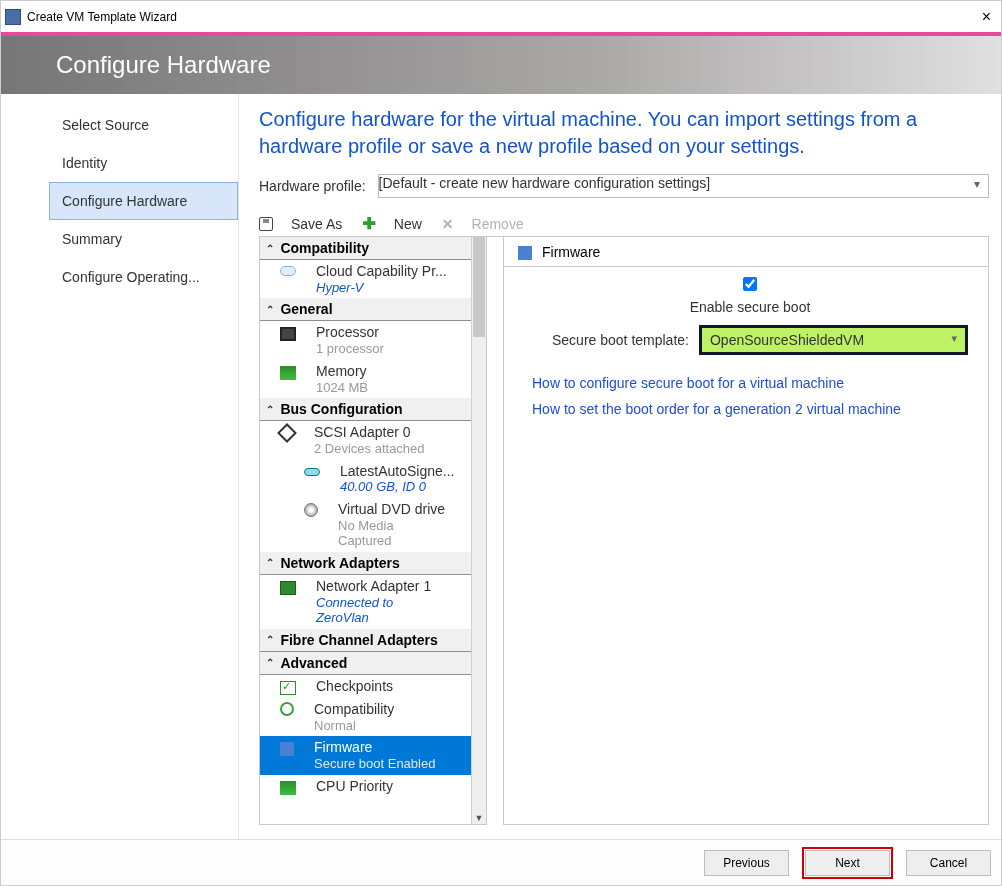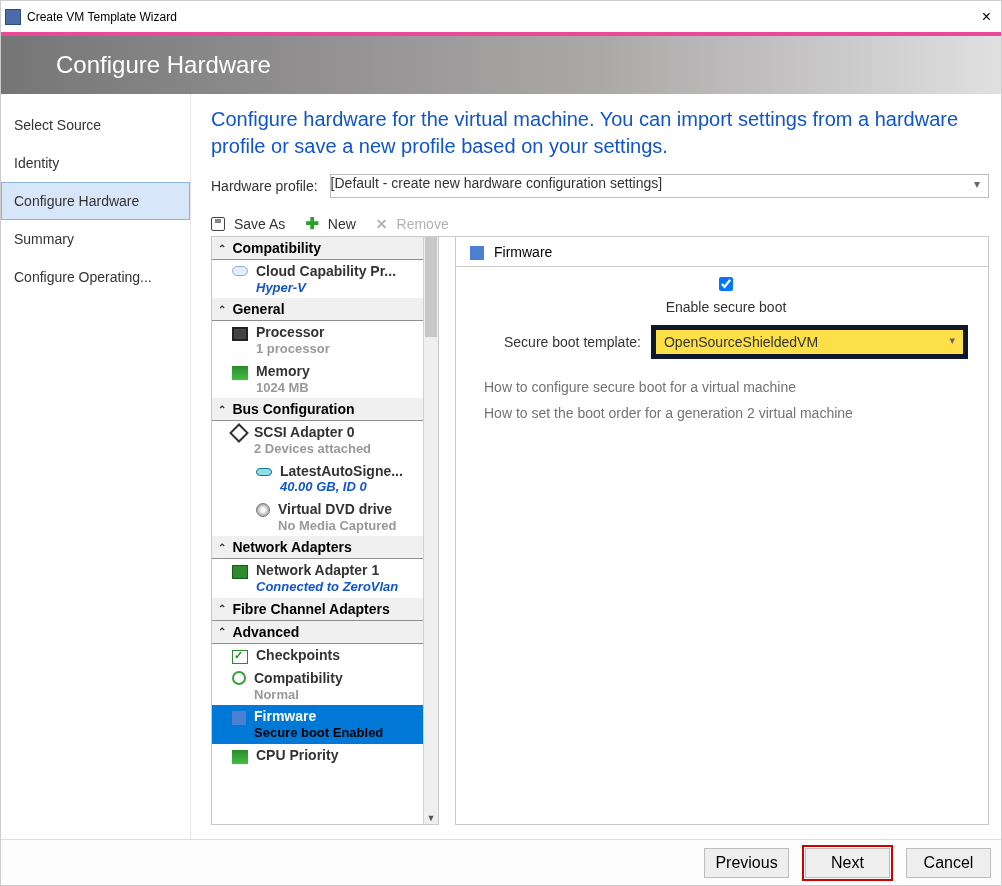--- a/index.html
+++ b/index.html
@@ -3,76 +3,76 @@
   <meta charset="utf-8">
   <style>
     * { box-sizing: border-box; margin: 0; padding: 0; }
     body { font-family: "Segoe UI", Tahoma, sans-serif; font-size: 13px; background: #fff; width: 1002px; height: 886px; overflow: hidden; }
     .window { border: 1px solid #ccc; display: flex; flex-direction: column; height: 100%; }
     .title-bar { display: flex; align-items: center; height: 35px; padding: 0 4px; background: #fff; border-bottom: 4px solid #ec4899; }
     .title-bar .app-icon { width: 16px; height: 16px; background: #4a6da7; border: 1px solid #2a4d87; margin-right: 6px; }
     .title-bar .title-text { flex: 1; font-size: 12px; }
     .title-bar .close-btn { font-size: 16px; line-height: 1; padding: 0 6px; cursor: pointer; }
     .banner { height: 58px; background: linear-gradient(90deg, #767676 0%, #aba8a8 60%, #e0e0e0 100%); color: #fff; display: flex; align-items: center; padding-left: 55px; font-size: 24px; font-weight: 300; }
-    .body { display: flex; flex: 1; min-height: 0; }
+    .body { display: flex; flex: 1; min-height: 0; margin-left: 48px; }
     .side-nav { width: 190px; border-right: 1px solid #e6e6e6; padding-top: 12px; }
     .nav-item { padding: 10px 12px; font-size: 14px; color: #333; cursor: pointer; border: 1px solid transparent; }
     .nav-item.selected { background: #d7e7f9; border: 1px solid #8ab4e0; }
     .main { flex: 1; display: flex; flex-direction: column; padding: 12px 12px 0 20px; }
     .instructions { color: #1155cc; font-size: 20px; font-weight: 400; line-height: 1.35; margin-bottom: 14px; }
     .profile-row { display: flex; align-items: center; gap: 12px; margin-bottom: 10px; }
     .profile-label { font-size: 14px; color: #333; }
     .profile-select { flex: 1; border: 1px solid #bcbcbc; background: #fff; height: 24px; padding: 0 20px 0 0; font-size: 14px; color: #333; position: relative; }
     .profile-select::after { content: "▾"; position: absolute; right: 8px; top: 2px; color: #666; font-size: 12px; }
     .toolbar { display: flex; align-items: center; gap: 20px; padding: 8px 0 4px 0; }
-    .tool-btn { display: inline-flex; align-items: center; gap: 9px; color: #333; cursor: pointer; font-size: 14px; }
+    .tool-btn { display: inline-flex; align-items: center; gap: 18px; color: #333; cursor: pointer; font-size: 14px; }
     .tool-btn.disabled { color: #b2b2b2; }
     .save-icon { width: 14px; height: 14px; display:inline-block; border:1px solid #444; border-radius:2px; position:relative; background:#fff;}
     .save-icon::before { content:""; position:absolute; top:1px; left:3px; right:3px; height:4px; background:#888;}
     .plus-icon { color:#2aa02a; font-weight:bold; font-size:16px; line-height:1;}
     .x-icon { color:#b2b2b2; font-weight:bold; font-size:14px;}
     .content-row { display: flex; flex: 1; min-height: 0; gap: 16px; border-top: 1px solid #c9c9c9; padding-top: 0; }
     .hw-tree-wrap { position: relative; display: flex; border: 1px solid #c9c9c9; border-top: none; width: 228px; }
     .hw-tree { width: 213px; overflow: hidden; background: #fff; font-size: 14px; }
     .tree-scroll { width: 15px; background: #efefef; border-left: 1px solid #d0d0d0; position: relative; }
     .scroll-thumb { position:absolute; top:0; left:1px; right:1px; height:100px; background:#c8c8c8; }
     .scroll-arrow { position:absolute; left:0; right:0; text-align:center; font-size:9px; color:#555;}
     .scroll-arrow.up{top:1px;} .scroll-arrow.down{bottom:1px;}
     .grp-header { display:flex; align-items:center; gap:6px; background:#f0f0f0; border-bottom:1px solid #8f8f8f; font-weight:700; padding: 3px 6px; }
     .grp-header .chev { font-size:10px; color:#333; }
-    .tree-item { display:flex; align-items:flex-start; gap:8px; padding: 3px 24px 3px 20px; color:#333; cursor:pointer;font-weight:bold;}
+    .tree-item { display:flex; align-items:flex-start; gap:20px; padding: 3px 24px 3px 20px; color:#333; cursor:pointer;}
     .tree-item.indent2 { padding-left: 44px; }
     .tree-item .text-wrap { display:flex; flex-direction:column; line-height:1.2;}
     .tree-sub { color:#999; font-size:13px; }
     .tree-sub.link { color:#1155cc; font-style: italic; }
     .tree-item.selected { background:#0078d7; color:#fff;}
-    .tree-item.selected .tree-sub { color:#000000; font-style: normal; text-align: right;}
+    .tree-item.selected .tree-sub { color:#e5e5e5; font-style: normal; text-align: right;}
     .ico { width:16px; height:14px; display:inline-block; flex-shrink:0; margin-top:3px;}
     .ico-cpu { background:#444; border:2px solid #222;}
     .ico-mem { background: linear-gradient(#2d8a2d,#3fbf3f);}
     .ico-scsi { width:14px; height:14px; border:2px solid #333; transform:rotate(45deg); margin-top:2px;}
     .ico-disk { width:16px; height:8px; border-radius:4px; border:1px solid #0a7a8a; background:#8fdce8; margin-top:5px;}
     .ico-dvd { width:14px; height:14px; border-radius:50%; background: radial-gradient(circle,#fff 20%,#bbb 60%,#888 100%); border:1px solid #777; margin-top:2px;}
     .ico-net { background:#2d8a2d; border:1px solid #1a5a1a;}
     .ico-check{ background:#fff; border:1px solid #2d8a2d; position:relative;}
     .ico-check::after{content:"✓"; color:#2d8a2d; font-size:11px; position:absolute; top:-2px; left:1px;}
     .ico-avail{ width:14px; height:14px; border-radius:50%; border:2px solid #3ba03b; background:#fff; margin-top:1px;}
     .ico-fw { width:14px;height:14px; background:#4a80d0; position:relative;}
     .ico-cloud{ width:16px; height:10px; border-radius:5px; background:#dfeef8; border:1px solid #9ac; margin-top:3px;}
     .firmware-panel { flex:1; border:1px solid #c9c9c9; border-top:none; background:#fff; }
     .panel-title { display:flex; align-items:center; gap:10px; padding:6px 14px; background:#fff; font-size:14px; border-bottom:1px solid #c9c9c9;}
     .panel-body { padding: 10px 20px 0 28px; font-size:14px; color:#333;}
     .chk-row { display:flex; align-items:center; gap:8px; margin-bottom:10px;flex-direction:column;}
     .chk-row input[type=checkbox]{ width:14px; height:14px;}
     .sb-row { display:flex; align-items:center; gap:10px; padding-left:20px; margin-bottom:20px;}
-    .sb-select { flex:1; border:5px solid #0f172a; padding:4px 8px 4px 8px; position:relative; background:#fde047; max-width: 340px;}
+    .sb-select { flex:1; border:3px solid #0f172a; padding:4px 8px 4px 8px; position:relative; background:#bef264; max-width: 340px;}
     .sb-select::after { content:"▾"; position:absolute; right:8px; top:4px; color:#666; font-size:11px;}
-    .help-link { color:#737373; cursor:pointer; margin-bottom:10px; display:block;}
+    .help-link { color:#1d4ed8; cursor:pointer; margin-bottom:10px; display:block;}
     .footer { height:46px; border-top:1px solid #ddd; display:flex; align-items:center; justify-content:flex-end; padding:0 10px; gap:16px; background:#fdfdfd;}
-    .foot-btn { background:#eeeeee; border:1px solid #bdbdbd; padding:5px 0; width:85px; text-align:center; font-size:16px; cursor:pointer;}
+    .foot-btn { background:#eeeeee; border:1px solid #bdbdbd; padding:5px 0; width:85px; text-align:center; font-size:12px; cursor:pointer;}
     .foot-btn.highlight { outline:2px solid #d00000; outline-offset:1px;}
   </style>
 </head>
 <body>
 
 <div class="window">
   <div class="title-bar">
     <span class="app-icon"></span>
     <span class="title-text">Create VM Template Wizard</span>
     <span class="close-btn">×</span>

